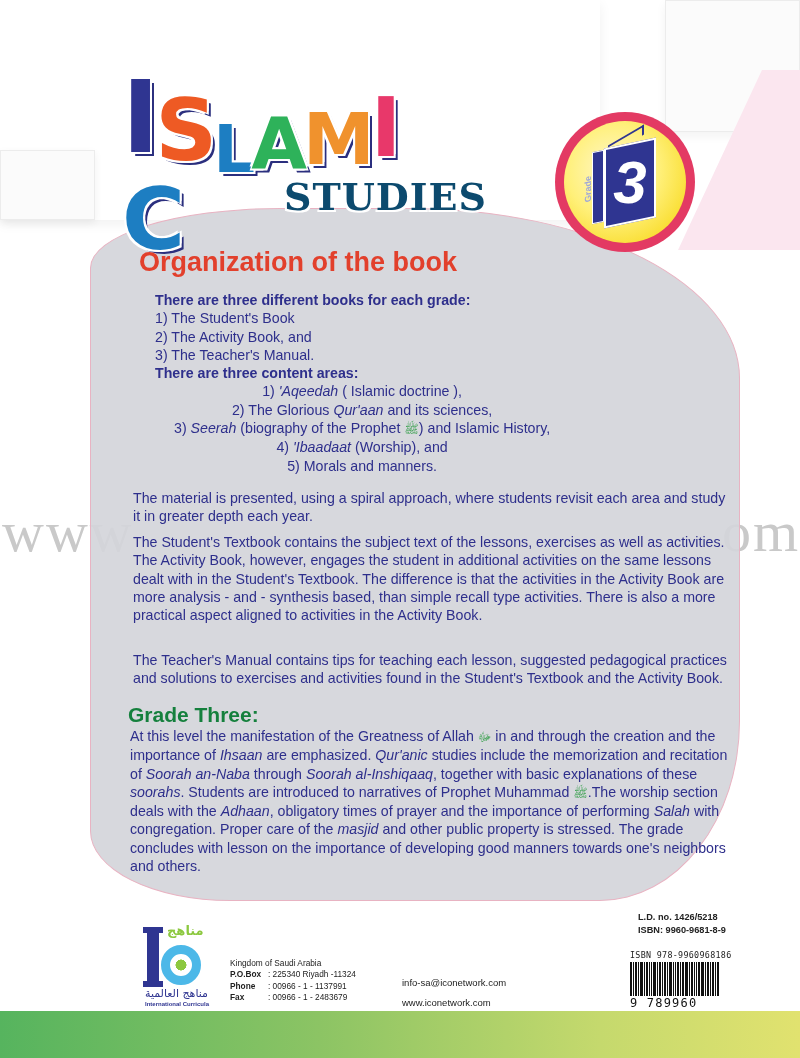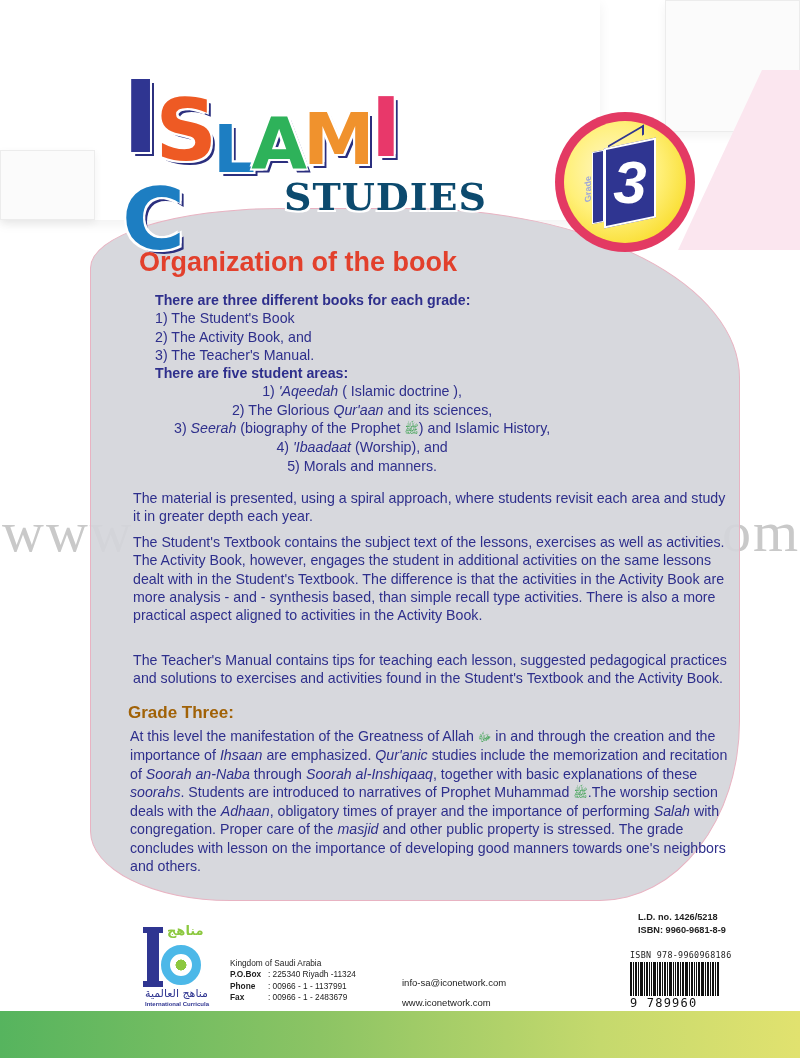--- a/index.html
+++ b/index.html
@@ -28,21 +28,21 @@
   
   .badge { position: absolute; left: 555px; top: 112px; width: 140px; height: 140px; border-radius: 50%; background: #e33a63; padding: 9px; }
   .badge-inner { width: 100%; height: 100%; border-radius: 50%; background: radial-gradient(circle at 40% 40%, #fff7cc 0%, #fff07a 45%, #f5d100 100%); position: relative; }
   .book { position: absolute; left: 36px; top: 22px; width: 52px; height: 80px; background: #2f3591; transform: skewY(-12deg); border: 2px solid #fff; }
   .book-spine { position: absolute; left: 28px; top: 30px; width: 12px; height: 72px; background: #2f3591; border: 1px solid #fff; transform: skewY(-12deg); }
   .book-spine span { position: absolute; left: -18px; top: 30px; transform: rotate(-90deg); font-size: 9px; color: #9ea6d8; font-weight: bold; }
   .book-num { position: absolute; left: 44px; top: 22px; width: 44px; text-align: center; font-size: 60px; font-weight: bold; font-style: italic; color: #fff; line-height: 80px; }
   .book-pages { position: absolute; left: 44px; top: 14px; width: 36px; height: 10px; border-top: 2px solid #2f3591; border-right: 2px solid #2f3591; transform: skewY(-30deg); }
 
   .h1 { position: absolute; left: 139px; top: 247px; font-size: 27px; font-weight: bold; color: #e2402c; }
-  .h2 { position: absolute; left: 128px; top: 703px; font-size: 17px; font-weight: bold; color: #a16207; }
+  .h2 { position: absolute; left: 128px; top: 703px; font-size: 21px; font-weight: bold; color: #15803d; }
 
   .text { color: #2e2f8c; font-size: 14.2px; line-height: 18.3px; }
   .list-block { position: absolute; left: 155px; top: 291px; }
   .list-block .bold { font-weight: bold; }
   .list-block .sub { padding-left: 19px; text-align: center; }
   .para { position: absolute; left: 133px; width: 600px; }
   i { font-style: italic; }
   .pbuh { color: #2f9d45; font-size: 12px; }
 
   
@@ -100,21 +100,21 @@
   </div>
 </div>
 
 <div class="h1">Organization of the book</div>
 
 <div class="list-block text">
   <div class="bold">There are three different books for each grade:</div>
   <div>1) The Student's Book</div>
   <div>2) The Activity Book, and</div>
   <div>3) The Teacher's Manual.</div>
-  <div class="bold">There are five student areas:</div>
+  <div class="bold">There are three content areas:</div>
   <div class="sub"><span>1)</span> <i>'Aqeedah</i><span> ( Islamic doctrine ),</span></div>
   <div class="sub"><span>2)</span><span> The Glorious </span><i>Qur'aan</i><span> and its sciences,</span></div>
   <div class="sub"><span>3)</span> <i>Seerah</i><span> (biography of the Prophet </span><span class="pbuh">ﷺ</span><span>) and Islamic History,</span></div>
   <div class="sub"><span>4)</span> <i>'Ibaadaat</i><span> (Worship), and</span></div>
   <div class="sub"><span>5)</span><span> Morals and manners.</span></div>
 </div>
 
 <div class="para text" style="top:489px;">The material is presented, using a spiral approach, where students revisit each area and study it in greater depth each year.</div>
 <div class="para text" style="top:533px;">The Student's Textbook contains the subject text of the lessons, exercises as well as activities. The Activity Book, however, engages the student in additional activities on the same lessons dealt with in the Student's Textbook. The difference is that the activities in the Activity Book are more analysis - and - synthesis based, than simple recall type activities. There is also a more practical aspect aligned to activities in the Activity Book.</div>
 <div class="para text" style="top:651px;">The Teacher's Manual contains tips for teaching each lesson, suggested pedagogical practices and solutions to exercises and activities found in the Student's Textbook and the Activity Book.</div>

